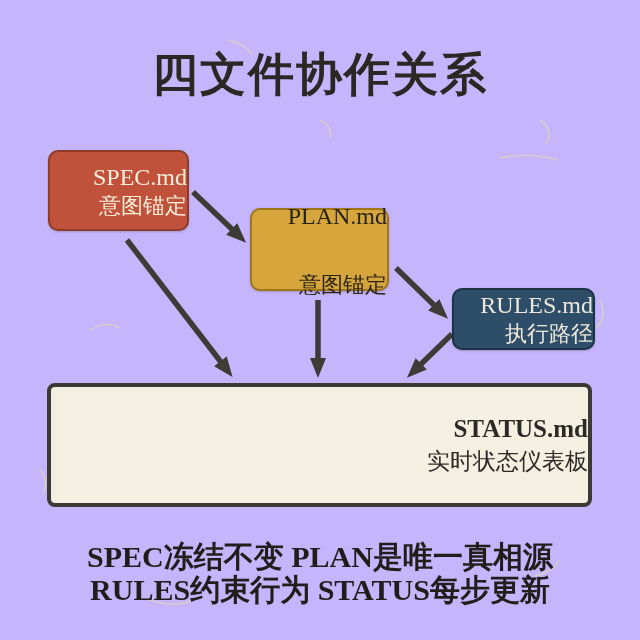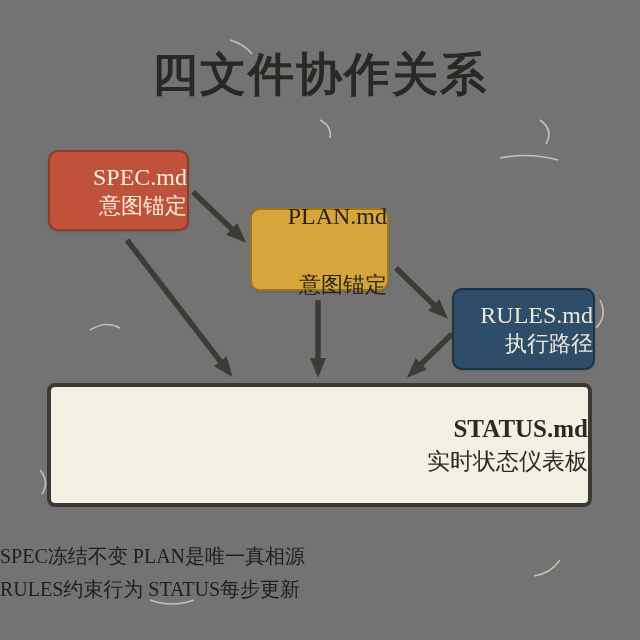--- a/index.html
+++ b/index.html
@@ -3,21 +3,21 @@
 <meta charset="utf-8">
 <style>
   html,body{margin:0;padding:0;}
   body{
     width:640px;height:640px;overflow:hidden;
     background:#f0ecdf;
     font-family:"Liberation Serif","DejaVu Serif",serif;
   }
   .canvas{
     position:relative;width:640px;height:640px;
-    background:#737373;
+    background:#c4b5fd;
   }
   .texture{
     position:absolute;left:0;top:0;width:640px;height:640px;
     pointer-events:none;
   }
   .page-title{
     position:absolute;left:0;top:50px;width:640px;
     text-align:center;
     font-size:46px;font-weight:bold;color:#2a2824;
     letter-spacing:2px;line-height:1.1;
@@ -33,38 +33,38 @@
   .node .node-subtitle{font-size:22px;line-height:1.25;}
   .node-spec{
     left:48px;top:150px;width:141px;height:81px;
     background:#c0523c;border:2.5px solid #8e3b29;color:#f6eed9;
   }
   .node-plan{
     left:250px;top:208px;width:139px;height:83px;
     background:#d6a63d;border:2.5px solid #a0761b;color:#2a2418;gap:40px;
   }
   .node-rules{
-    left:452px;top:288px;width:143px;height:82px;
+    left:452px;top:288px;width:143px;height:62px;
     background:#2e4d68;border:2.5px solid #1c3346;color:#ece8d9;
   }
   .node-status{
     left:47px;top:383px;width:545px;height:124px;
     background:#f3f0e2;border:4px solid #3a3933;color:#2b2925;
     border-radius:8px;box-shadow:none;
   }
   .node-status .node-title{font-size:25px;font-weight:bold;}
   .node-status .node-subtitle{font-size:23px;margin-top:4px;}
   .arrows{
     position:absolute;left:0;top:0;width:640px;height:640px;
     pointer-events:none;
   }
   .footer{
     position:absolute;left:0;top:540px;width:640px;
-    color:#201e1a;
-    font-size:20px;font-weight:normal;line-height:33px;
+    text-align:center;color:#201e1a;
+    font-size:30px;font-weight:bold;line-height:33px;
   }
 </style>
 </head>
 <body>
 
 <div class="canvas">
 
   <svg class="texture" viewBox="0 0 640 640">
     <g stroke="#d9d3bd" stroke-width="1.6" fill="none" opacity="0.8">
       <path d="M500 158 q 30 -6 58 2"></path>

